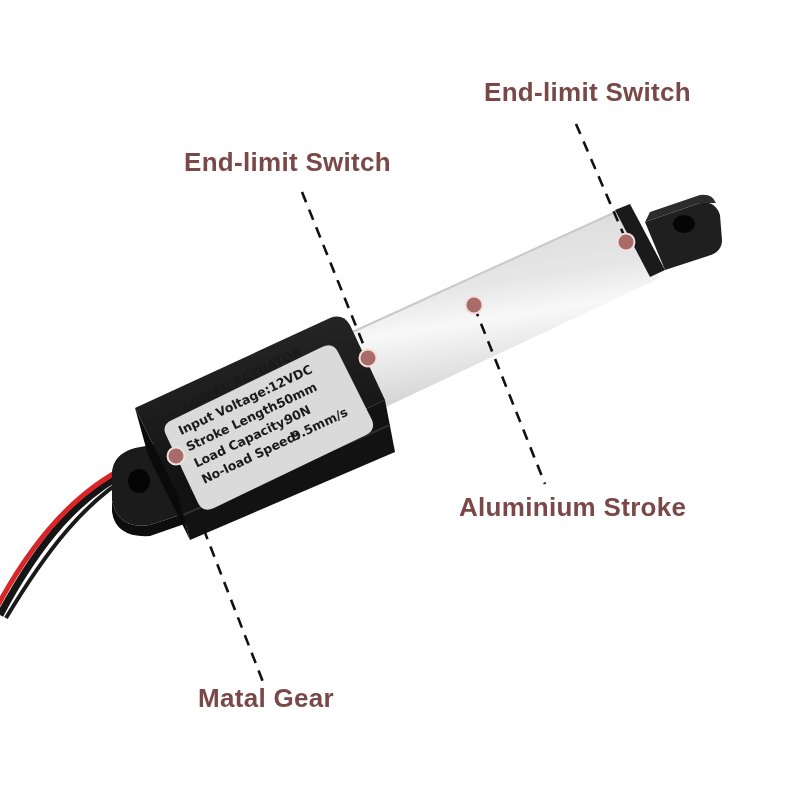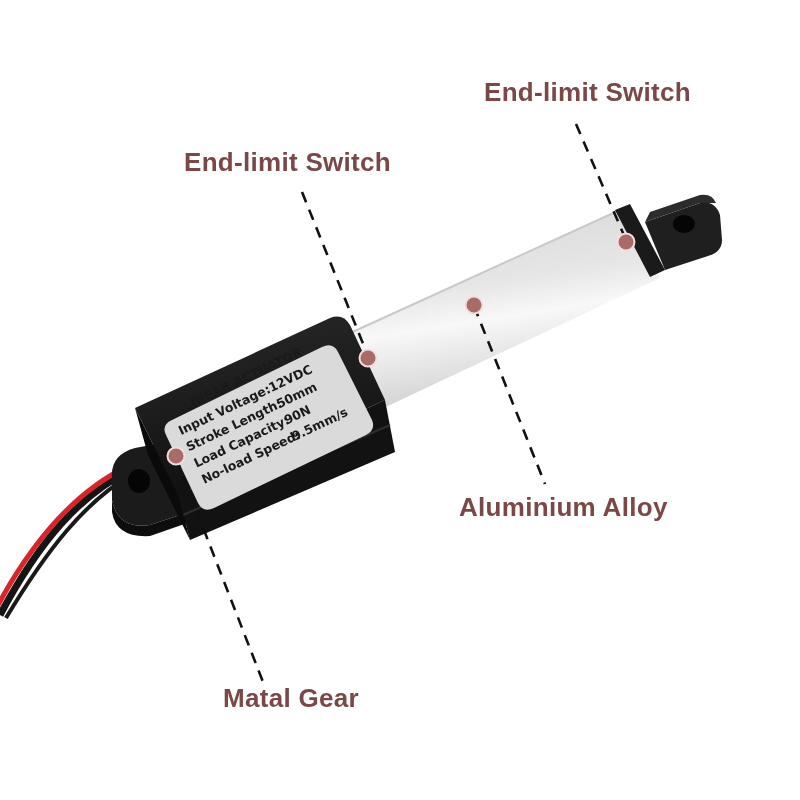--- a/index.html
+++ b/index.html
@@ -92,15 +92,15 @@
       <circle cx="626" cy="242" r="8.5" fill="#a86b67" stroke="#f1dede" stroke-width="2"></circle>
       <circle cx="474" cy="305" r="8.5" fill="#a86b67" stroke="#f1dede" stroke-width="2"></circle>
       <circle cx="368" cy="358" r="8.5" fill="#a86b67" stroke="#f1dede" stroke-width="2"></circle>
       <circle cx="176" cy="456" r="8.5" fill="#a86b67" stroke="#f1dede" stroke-width="2"></circle>
     </g>
   </svg>
 
   
   <div class="callout-label" style="left:484px; top:77px; color:#7b4848;">End-limit Switch</div>
   <div class="callout-label" style="left:184px; top:147px; color:#7b4848;">End-limit Switch</div>
-  <div class="callout-label" style="left:459px; top:492px; color:#7b4848;">Aluminium Alloy</div>
-  <div class="callout-label" style="left:223px; top:683px; color:#7b4848;">Matal Gear</div>
+  <div class="callout-label" style="left:459px; top:492px; color:#7b4848;">Aluminium Stroke</div>
+  <div class="callout-label" style="left:198px; top:683px; color:#7b4848;">Matal Gear</div>
 </div>
 
 </body></html>

